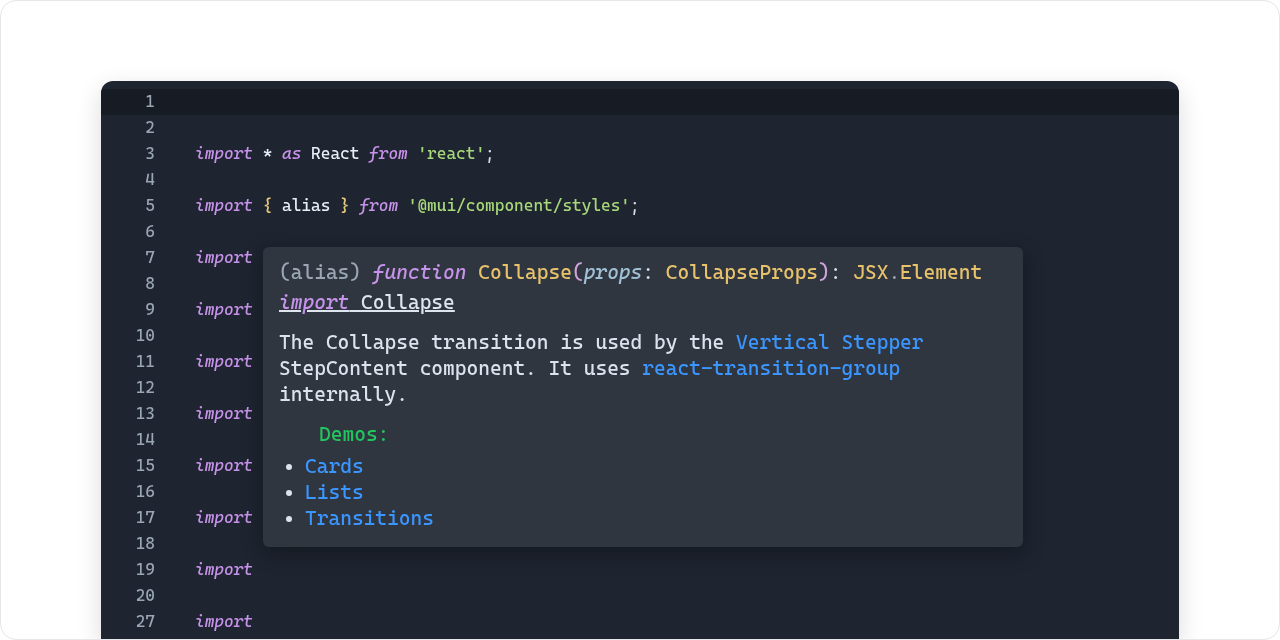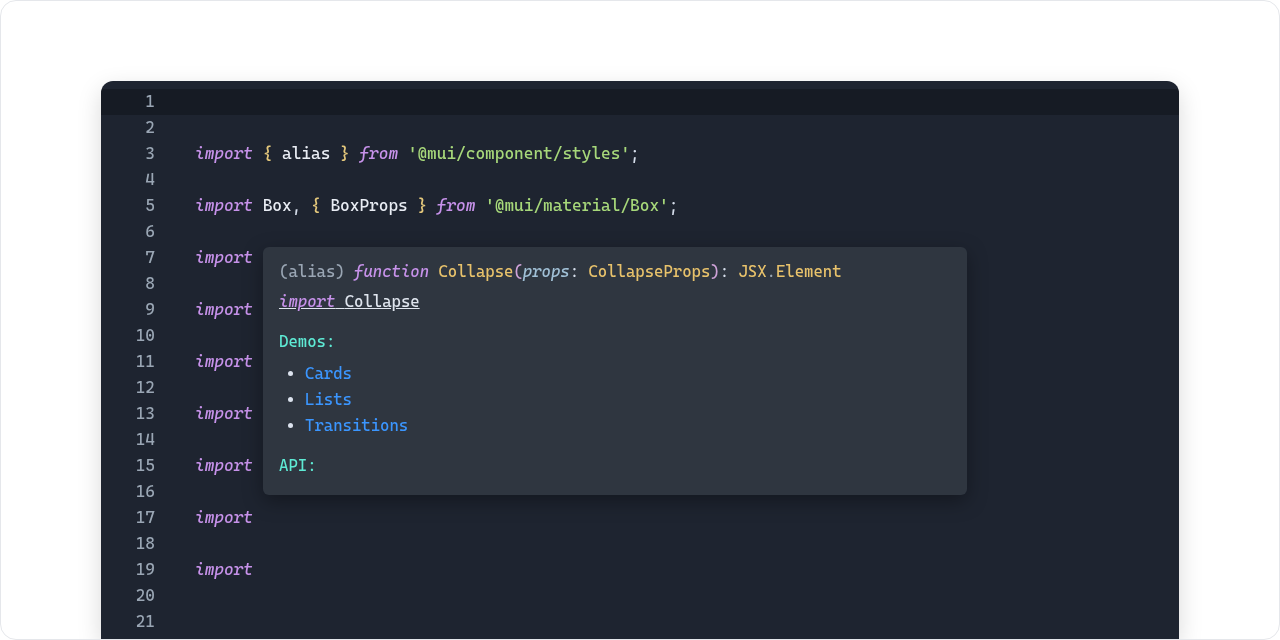--- a/index.html
+++ b/index.html
@@ -65,44 +65,44 @@
   .ident{ color: #e9edf4; }
   .str  { color: #a7d87a; }
   .punc { color: #d6deeb; }
   .brace{ color: #e3c77b; }
   .sel  { background: #3e5b7a; border-radius: 2px; }
 
   .hover-widget {
     position: absolute;
     top: 166px;   
     left: 92px;   
-    width: 704px;
+    width: 760px;
     background: #2f3640;
     color: #dfe5ee;
     border-radius: 6px;
     padding: 12px 16px 16px 16px;
     box-shadow: 0 6px 20px rgba(0,0,0,0.35);
-    font-size: 16px;
+    font-size: 20px;
     line-height: 26px;
     z-index: 10;
     white-space: normal;
   }
   .hover-widget .sig { font-family: inherit; }
   .sig .dim   { color: #9aa6b4; }
   .sig .fnkw  { color: #c792ea; font-style: italic; }
   .sig .fname { color: #e8c26b; }
   .sig .param { color: #a1c0d6; font-style: italic; }
   .sig .type  { color: #e8c26b; }
   .sig .ns    { color: #e8c26b; }
   .sig .paren { color: #cfa2d8; }
   .sig .colon { color: #d6deeb; }
   .hover-widget .importline { margin-top: 4px; text-decoration: underline; }
   .hover-widget .importline .impkw { color: #c792ea; font-style: italic; }
   .hover-widget .desc { margin-top: 14px; color: #dce3ee; }
-  .hover-widget .section { margin-top: 14px; color: #5eead4; }
+  .hover-widget .section { margin-top: 14px; color: #22c55e; margin-left: 40px; }
   .hover-widget ul { margin: 6px 0 0 26px; }
   .hover-widget li { color: #dce3ee; }
   .hover-widget a { color: #3b96ff; text-decoration: none; cursor: pointer; }
   .hover-widget li.nonlink { color: #dce3ee; }
 </style>
 </head>
 <body>
 
 <div class="frame">
   <div class="editor">
@@ -122,24 +122,25 @@
           <div>11</div>
           <div>12</div>
           <div>13</div>
           <div>14</div>
           <div>15</div>
           <div>16</div>
           <div>17</div>
           <div>18</div>
           <div>19</div>
           <div>20</div>
-          <div>21</div>
+          <div>27</div>
         </div>
       <div class="code">
 
+<div class="line"><span class="kw">import</span> <span class="ident">*</span> <span class="kw">as</span> <span class="ident">React</span> <span class="kw">from</span> <span class="str">'react'</span><span class="punc">;</span></div>
 <div class="line"><span class="kw">import</span> <span class="brace">{</span> <span class="ident">alias</span> <span class="brace">}</span> <span class="kw">from</span> <span class="str">'@mui/component/styles'</span><span class="punc">;</span></div>
 <div class="line"><span class="kw">import</span> <span class="ident">Box</span><span class="punc">,</span> <span class="brace">{</span> <span class="ident">BoxProps</span> <span class="brace">}</span> <span class="kw">from</span> <span class="str">'@mui/material/Box'</span><span class="punc">;</span></div>
 <div class="line"><span class="kw">import</span> <span class="ident">Button</span> <span class="kw">from</span> <span class="str">'@mui/material/Button'</span><span class="punc">;</span></div>
 <div class="line"><span class="kw">import</span> <span class="ident">Container</span> <span class="kw">from</span> <span class="str">'@mui/material/Container'</span><span class="punc">;</span></div>
 <div class="line"><span class="kw">import</span> <span class="ident sel">Collapse</span> <span class="kw">from</span> <span class="str">'@mui/material/Collapse'</span><span class="punc">;</span></div>
 <div class="line"><span class="kw">import</span></div>
 <div class="line"><span class="kw">import</span></div>
 <div class="line"><span class="kw">import</span></div>
 <div class="line"><span class="kw">import</span></div>
 
@@ -157,25 +158,27 @@
         
         <div class="hover-widget">
           <div class="sig">
             <span class="dim">(</span><span class="dim">alias</span><span class="dim">)</span>
             <span class="fnkw">function</span>
             <span class="fname">Collapse</span><span class="paren">(</span><span class="param">props</span><span class="colon">:</span> <span class="type">CollapseProps</span><span class="paren">)</span><span class="colon">:</span> <span class="ns">JSX</span><span class="dim">.</span><span class="type">Element</span>
           </div>
           <div class="importline">
             <span class="impkw">import</span> <span>Collapse</span>
           </div>
+          <div class="desc">
+            <span>The Collapse transition is used by the </span><a>Vertical Stepper</a><span> StepContent component. It uses </span><a>react-transition-group</a><span> internally.</span>
+          </div>
           <div class="section">Demos:</div>
           <ul>
             <li><a>Cards</a></li>
             <li><a>Lists</a></li>
             <li><a>Transitions</a></li>
           </ul>
-          <div class="section">API:</div>
         </div>
 
       </div>
     </div>
   </div>
 </div>
 
 </body></html>

